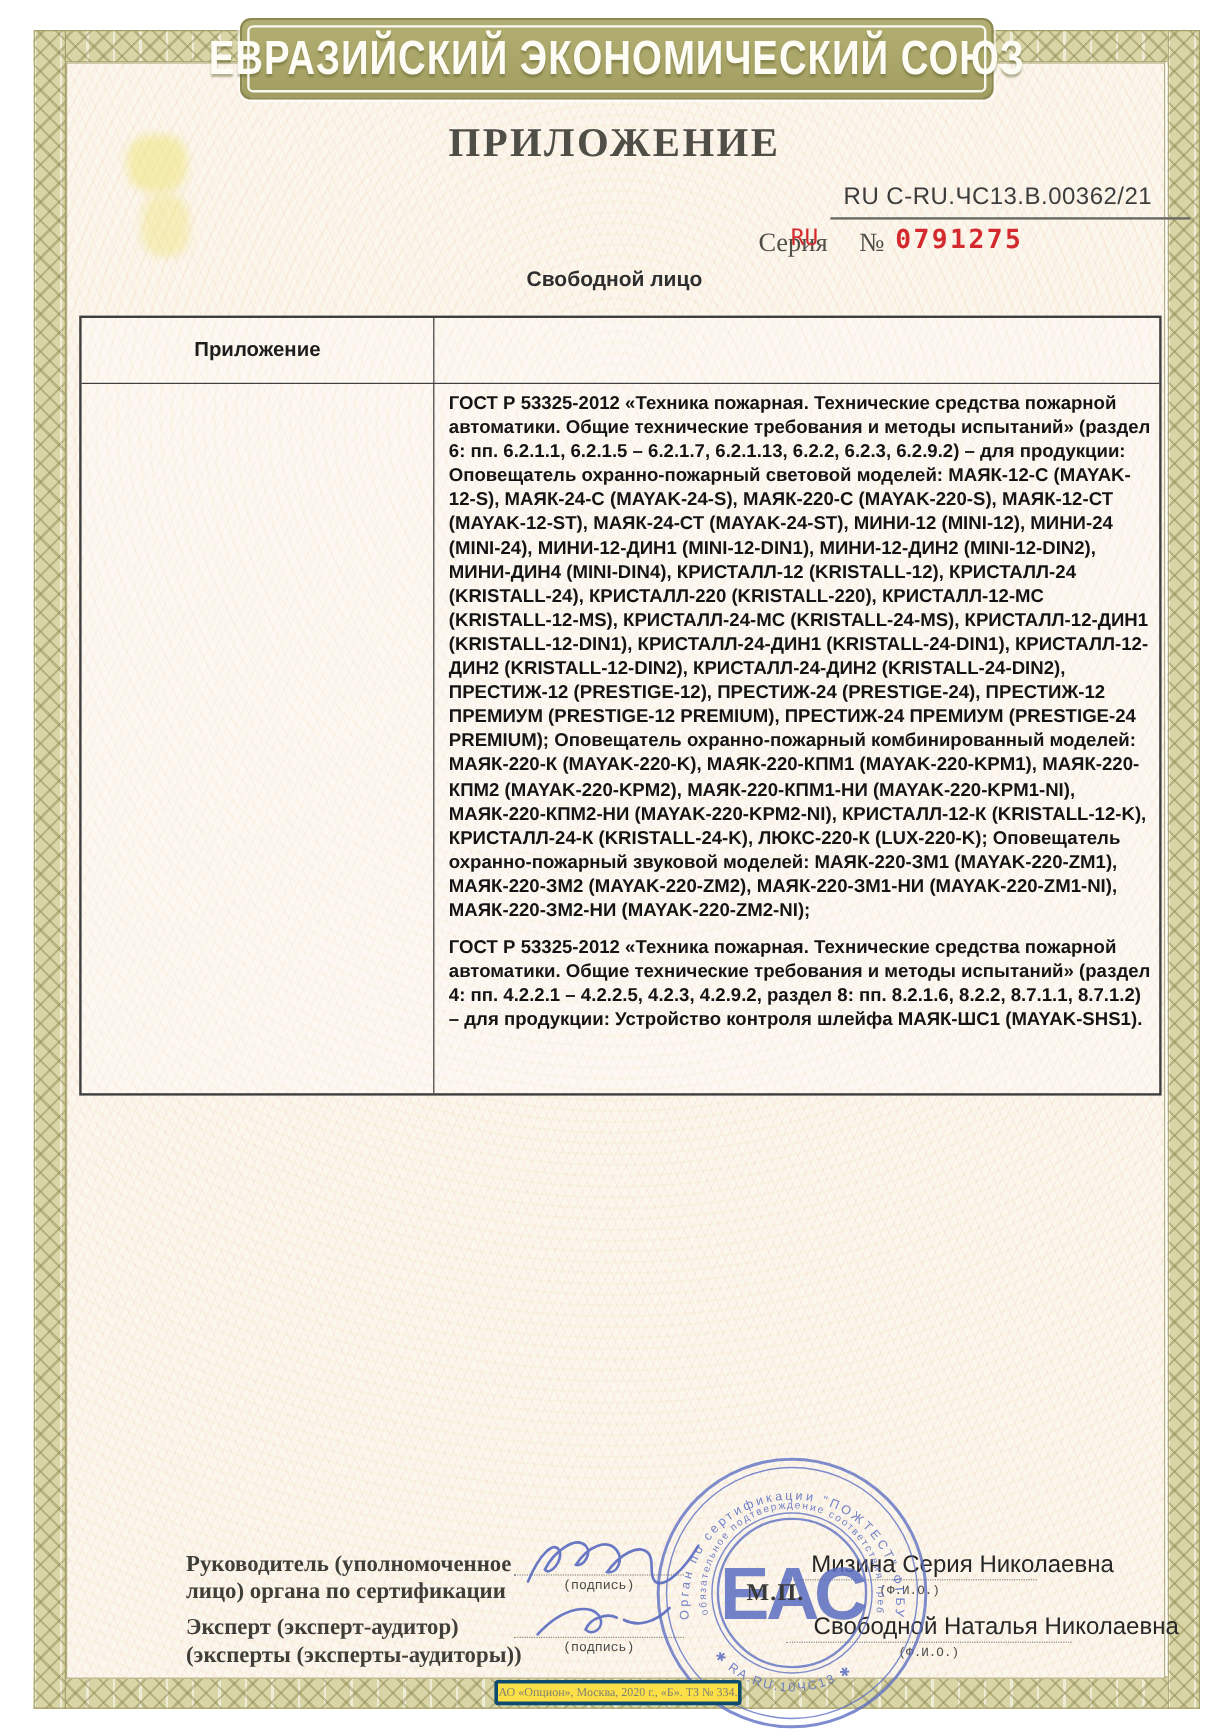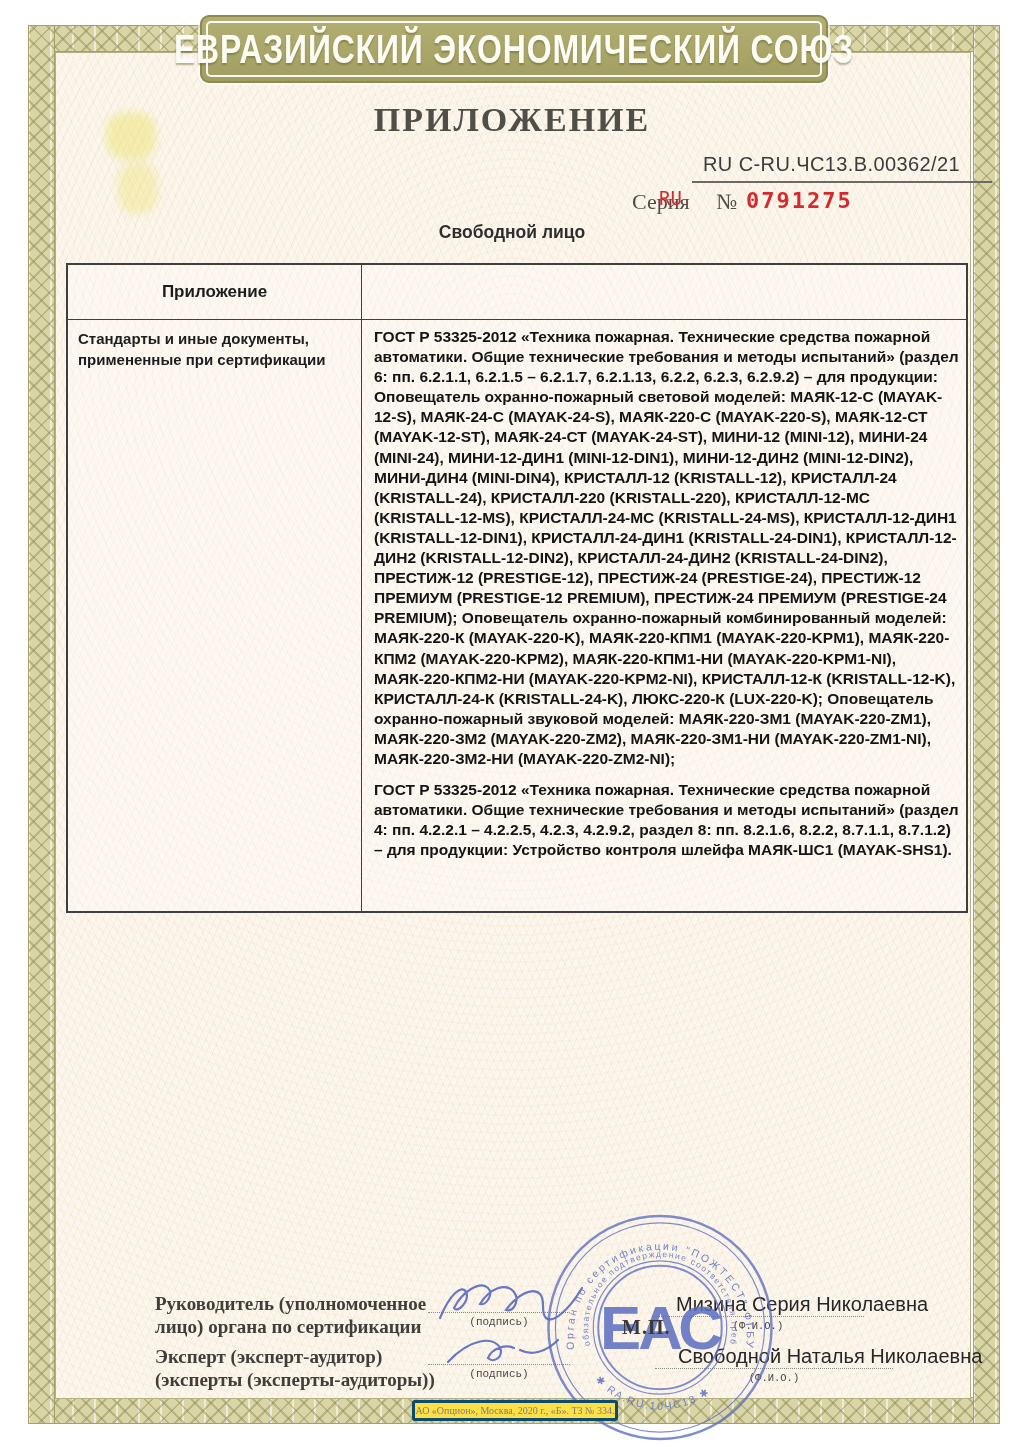--- a/index.html
+++ b/index.html
@@ -172,22 +172,20 @@
   <div class="series-label">Серия</div>
   <div class="series-value">RU</div>
   <div class="number-sign">№</div>
   <div class="blank-number">0791275</div>
   <div class="form-note">Свободной лицо</div>
 
   <div class="doc-table">
     <div class="col-divider"></div>
     <div class="header-sep"></div>
     <div class="th th-appendix">Приложение</div>
-    <div class="cell-appendix">Стандарты и иные документы,
-примененные при сертификации</div>
     <div class="cell-description">
       <div class="para">ГОСТ Р 53325-2012 «Техника пожарная. Технические средства пожарной автоматики. Общие технические требования и методы испытаний» (раздел 6: пп. 6.2.1.1, 6.2.1.5 – 6.2.1.7, 6.2.1.13, 6.2.2, 6.2.3, 6.2.9.2) – для продукции: Оповещатель охранно-пожарный световой моделей: МАЯК-12-С (MAYAK-12-S), МАЯК-24-С (MAYAK-24-S), МАЯК-220-С (MAYAK-220-S), МАЯК-12-СТ (MAYAK-12-ST), МАЯК-24-СТ (MAYAK-24-ST), МИНИ-12 (MINI-12), МИНИ-24 (MINI-24), МИНИ-12-ДИН1 (MINI-12-DIN1), МИНИ-12-ДИН2 (MINI-12-DIN2), МИНИ-ДИН4 (MINI-DIN4), КРИСТАЛЛ-12 (KRISTALL-12), КРИСТАЛЛ-24 (KRISTALL-24), КРИСТАЛЛ-220 (KRISTALL-220), КРИСТАЛЛ-12-МС (KRISTALL-12-MS), КРИСТАЛЛ-24-МС (KRISTALL-24-MS), КРИСТАЛЛ-12-ДИН1 (KRISTALL-12-DIN1), КРИСТАЛЛ-24-ДИН1 (KRISTALL-24-DIN1), КРИСТАЛЛ-12-ДИН2 (KRISTALL-12-DIN2), КРИСТАЛЛ-24-ДИН2 (KRISTALL-24-DIN2), ПРЕСТИЖ-12 (PRESTIGE-12), ПРЕСТИЖ-24 (PRESTIGE-24), ПРЕСТИЖ-12 ПРЕМИУМ (PRESTIGE-12 PREMIUM), ПРЕСТИЖ-24 ПРЕМИУМ (PRESTIGE-24 PREMIUM); Оповещатель охранно-пожарный комбинированный моделей: МАЯК-220-К (MAYAK-220-K), МАЯК-220-КПМ1 (MAYAK-220-KPM1), МАЯК-220-КПМ2 (MAYAK-220-KPM2), МАЯК-220-КПМ1-НИ (MAYAK-220-KPM1-NI), МАЯК-220-КПМ2-НИ (MAYAK-220-KPM2-NI), КРИСТАЛЛ-12-К (KRISTALL-12-K), КРИСТАЛЛ-24-К (KRISTALL-24-K), ЛЮКС-220-К (LUX-220-K); Оповещатель охранно-пожарный звуковой моделей: МАЯК-220-ЗМ1 (MAYAK-220-ZM1), МАЯК-220-ЗМ2 (MAYAK-220-ZM2), МАЯК-220-ЗМ1-НИ (MAYAK-220-ZM1-NI), МАЯК-220-ЗМ2-НИ (MAYAK-220-ZM2-NI);</div>
       <div class="para">ГОСТ Р 53325-2012 «Техника пожарная. Технические средства пожарной автоматики. Общие технические требования и методы испытаний» (раздел 4: пп. 4.2.2.1 – 4.2.2.5, 4.2.3, 4.2.9.2, раздел 8: пп. 8.2.1.6, 8.2.2, 8.7.1.1, 8.7.1.2) – для продукции: Устройство контроля шлейфа МАЯК-ШС1 (MAYAK-SHS1).</div>
     </div>
   </div>
 
   <div class="sig-label sig-label-head">Руководитель (уполномоченное
 лицо) органа по сертификации</div>
   <div class="sig-label sig-label-expert">Эксперт (эксперт-аудитор)
 (эксперты (эксперты-аудиторы))</div>

